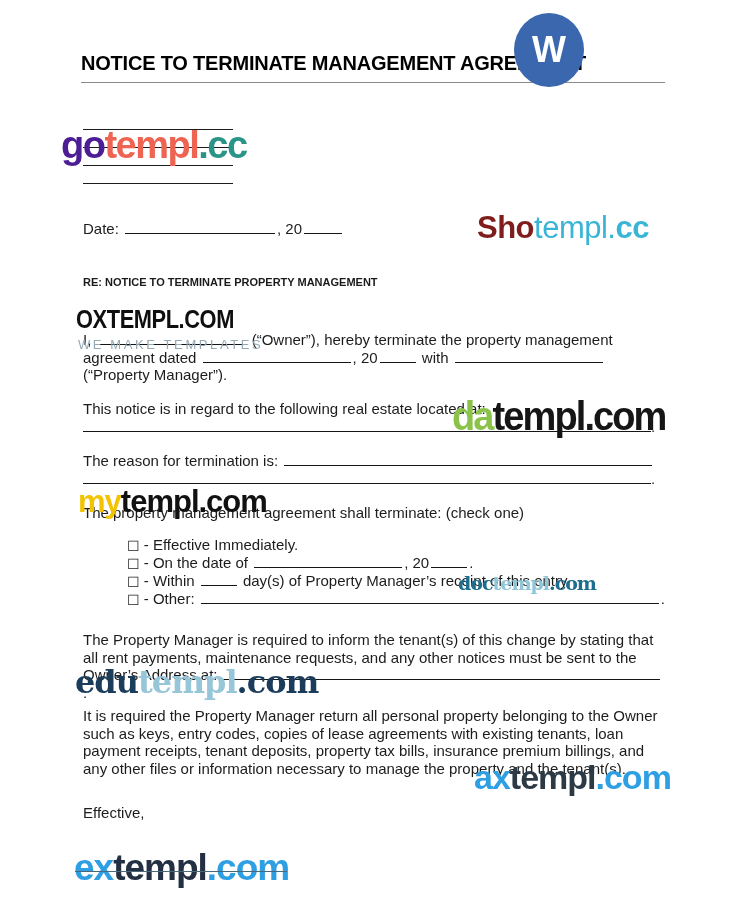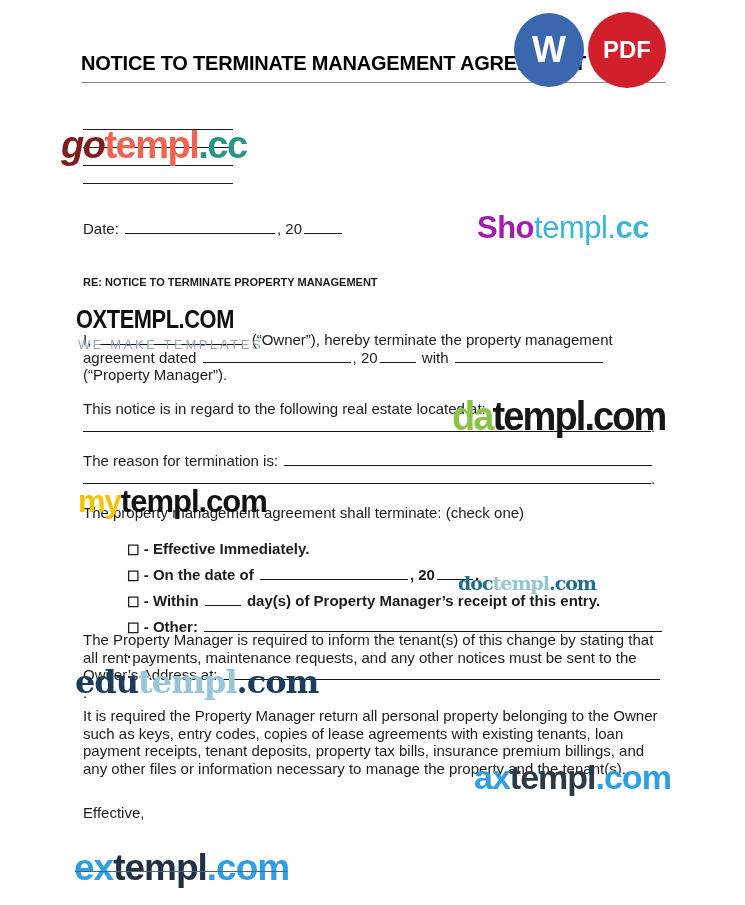--- a/index.html
+++ b/index.html
@@ -23,21 +23,21 @@
   .bk{display:inline-block;border-bottom:1px solid #151515;height:13px;margin:0 2px;}
   .w38{width:38px}.w36{width:36px}.w148{width:148px}.w150{width:150px}
   .w373{width:368px}.w572{width:568px;margin:0;}
   .w443{width:440px}.w462{width:458px}
   .addr-line{left:83px;width:150px;height:0;border-bottom:1px solid #1c1c1c;z-index:1;}
   
   .body-text{font-size:15px;line-height:17.6px;color:#1c1c1c;}
   .para{left:83px;width:580px;}
   #re-line{left:83px;top:276px;font-size:11px;font-weight:bold;}
   #date-row{left:83px;top:220px;}
-  #checklist{left:127px;top:536px;width:540px;line-height:26px;font-weight:bold;}
+  #checklist{left:127px;top:536px;width:540px;line-height:17px;}
   .cbx{font-size:14px;position:relative;top:0.5px;}
   #closing{left:83px;top:804px;}
   #signature-line{left:75px;top:871px;width:212px;height:0;border-top:1px solid #49687a;z-index:3;}
   
   .wm{white-space:nowrap;z-index:2;line-height:1;}
   #wm-gotempl{left:61px;top:126px;font-size:38px;font-weight:800;letter-spacing:-1.5px;}
   #wm-shotempl{left:477px;top:212px;font-size:31px;font-weight:bold;letter-spacing:-0.5px;}
   #wm-shotempl .light{font-weight:400;}
   #wm-oxtempl{left:76px;top:306px;font-size:26px;font-weight:800;letter-spacing:-0.5px;
     transform:scaleX(0.84);transform-origin:left top;}
@@ -55,40 +55,37 @@
 </head>
 <body>
 
 <div id="page">
 
   <div id="title" class="abs">NOTICE TO TERMINATE MANAGEMENT AGREEMENT</div>
 
   <div id="badge-word" class="abs badge" style="background-color: rgb(58, 103, 173);">
     <span>W</span>
   </div>
-  <div id="badge-pdf" class="abs badge" style="background-color: rgb(209, 31, 43);">
-    <span>PDF</span>
-  </div>
 
   <div class="abs addr-line" style="top:129px"></div>
   <div class="abs addr-line" style="top:147px"></div>
   <div class="abs addr-line" style="top:165px"></div>
   <div class="abs addr-line" style="top:183px"></div>
 
   <div id="wm-gotempl" class="abs wm">
-    <span style="color: #7f1d1d; font-style: italic;">go</span><span style="color: rgb(238, 99, 82);">templ</span><span style="color: rgb(42, 148, 135);">.cc</span>
+    <span style="color: #4c1d95;">go</span><span style="color: rgb(238, 99, 82);">templ</span><span style="color: rgb(42, 148, 135);">.cc</span>
   </div>
 
   <div id="date-row" class="abs body-text">
     <span>Date:</span>
     <span class="bk w150"></span><span>, 20</span><span class="bk w38"></span>
   </div>
 
   <div id="wm-shotempl" class="abs wm">
-    <span style="color: #a21caf;">Sho</span><span class="light" style="color: rgb(58, 181, 214);">templ.</span><span style="color: rgb(58, 181, 214);">cc</span>
+    <span style="color: #7f1d1d;">Sho</span><span class="light" style="color: rgb(58, 181, 214);">templ.</span><span style="color: rgb(58, 181, 214);">cc</span>
   </div>
 
   <div id="re-line" class="abs">RE: NOTICE TO TERMINATE PROPERTY MANAGEMENT</div>
 
   <div id="wm-oxtempl" class="abs wm" style="color: rgb(15, 15, 15);">OXTEMPL.COM</div>
   <div id="wm-oxtempl-tag" class="abs wm" style="color: rgb(147, 169, 182);">WE MAKE TEMPLATES</div>
 
   <div class="abs para body-text" style="top:331px">
     <span>I,</span>
     <span class="bk w148"></span>

